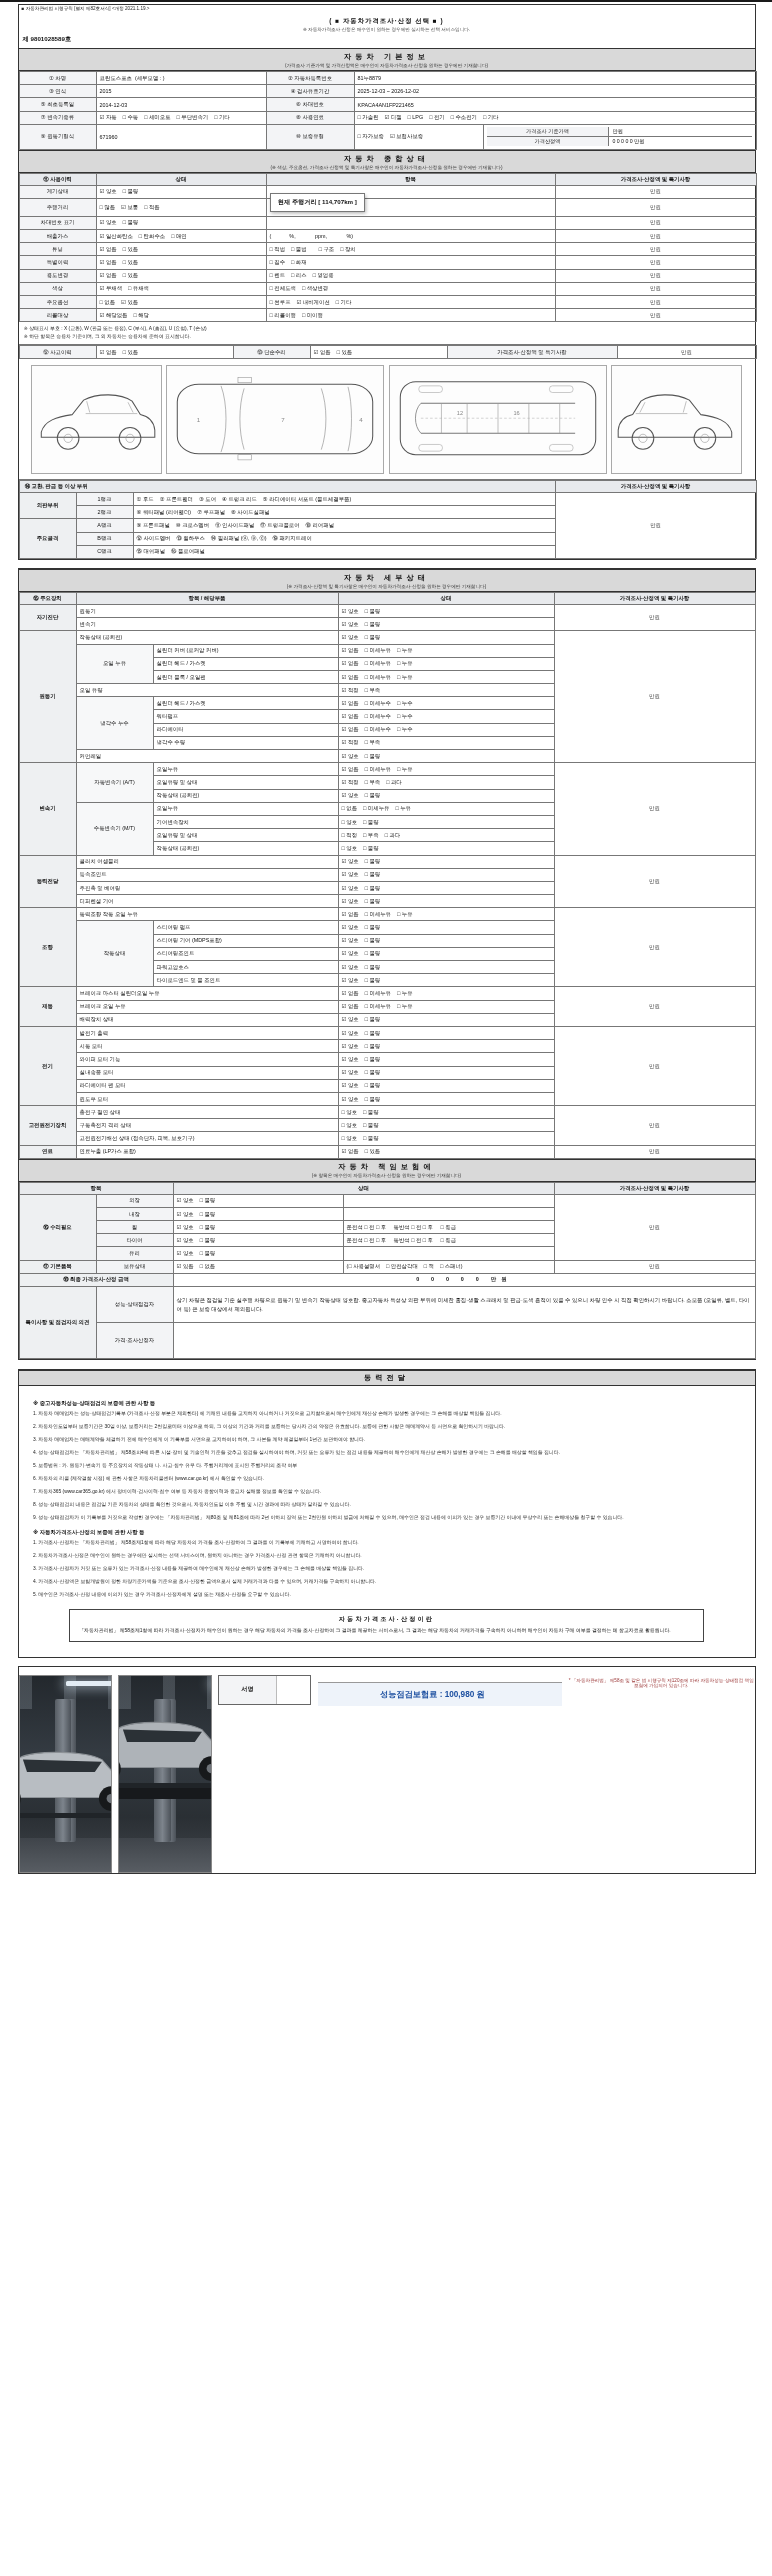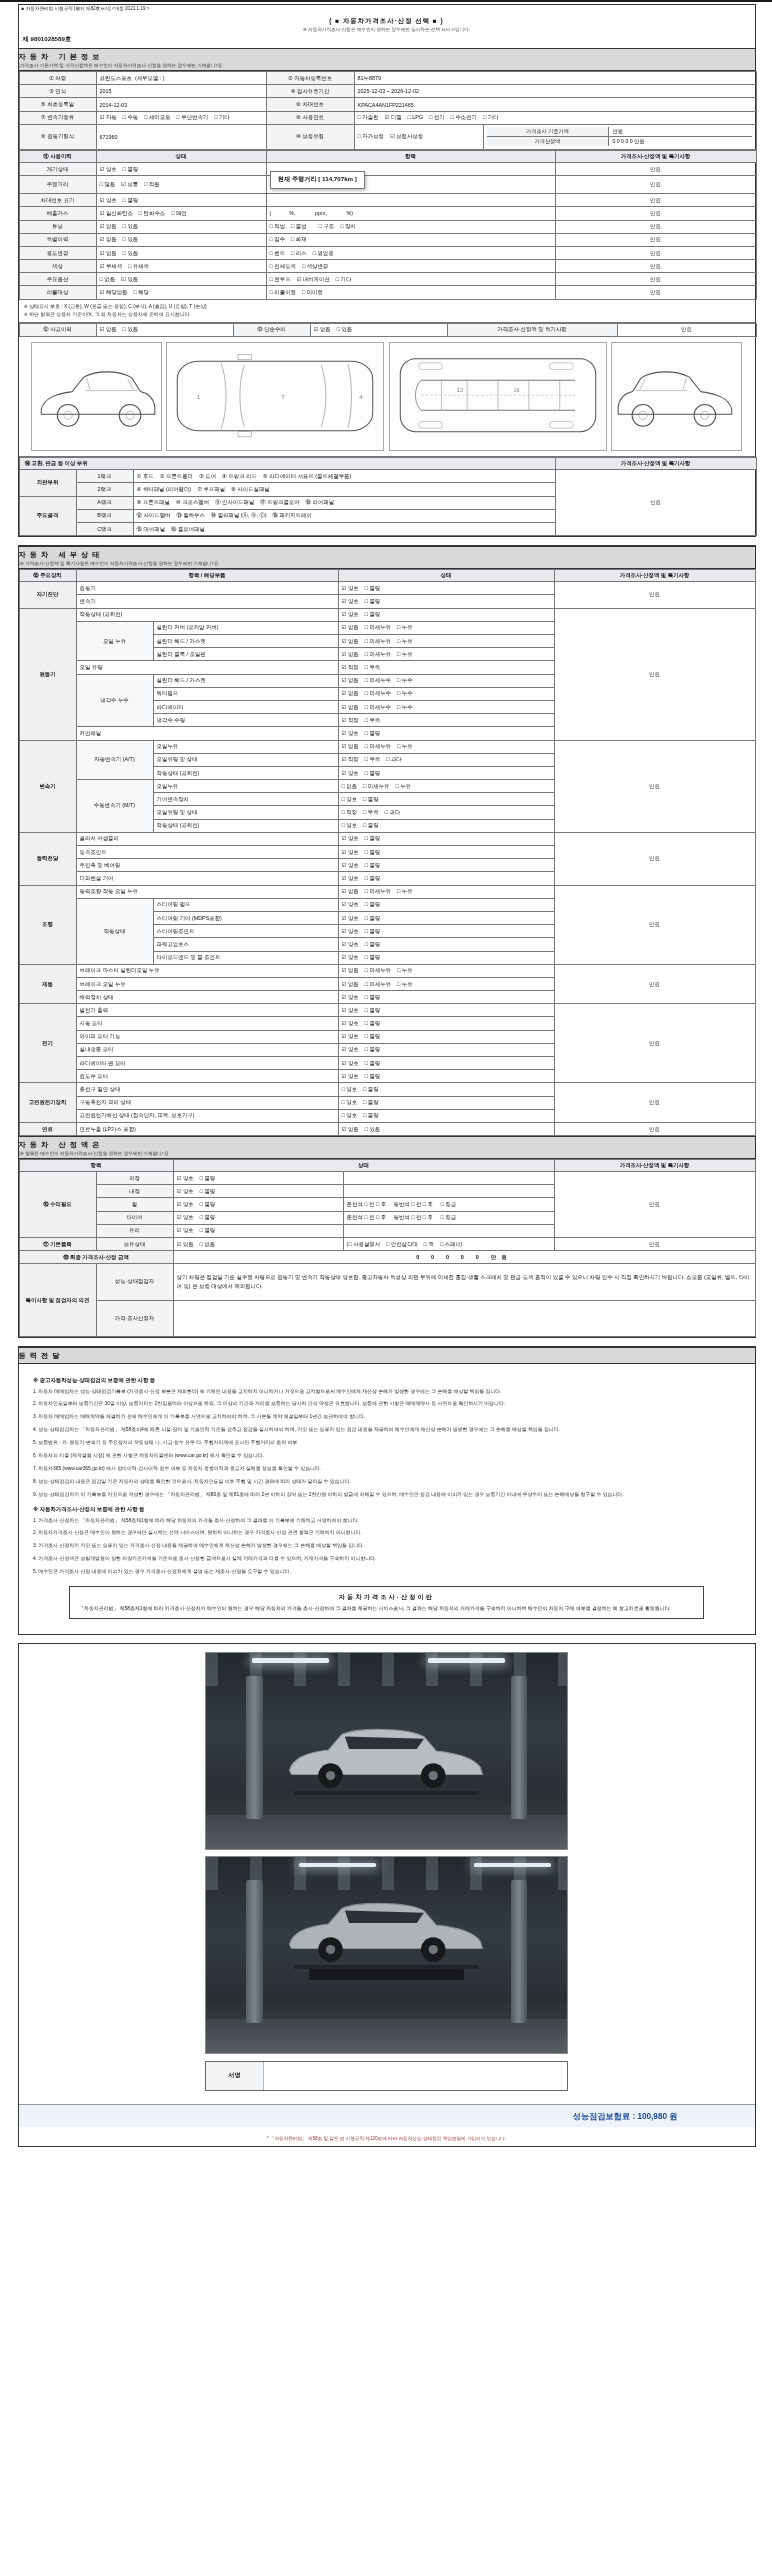--- a/index.html
+++ b/index.html
@@ -7,21 +7,21 @@
   body{width:773px;min-height:2576px;font-family:"Liberation Sans","DejaVu Sans",sans-serif;color:#111;font-size:5.7px;}
   .topline{height:1.5px;background:#1a1a1a;}
   .page{width:738px;margin:0 auto;padding:2.1px 0 15.5px;}
   .block{border:0.5px solid #333;background:#fff;margin-bottom:8.2px;}
   .reg{font-size:4.6px;color:#222;padding:1.5px 3.1px 0;}
   .title-wrap{text-align:center;padding:4.1px 0 1px;}
   .title{font-size:12px;font-weight:bold;letter-spacing:5.2px;}
   .title-sub{font-size:6.4px;font-weight:bold;margin-top:1.5px;letter-spacing:1px;}
   .title-note{font-size:4.6px;color:#444;margin-top:1.5px;}
   .docno{font-size:6.2px;font-weight:bold;padding:2.1px 4.1px 4.1px;}
-  .band{background:#d9d9d9;border-top:0.5px solid #333;border-bottom:0.5px solid #333;text-align:left;padding:2.6px 0 2.1px;}
+  .band{background:#d9d9d9;border-top:0.5px solid #333;border-bottom:0.5px solid #333;text-align:center;padding:2.6px 0 2.1px;}
   .band-title{display:block;font-weight:bold;font-size:7.2px;letter-spacing:4.1px;}
   .band-note{display:block;font-size:4.6px;color:#333;margin-top:1px;}
   table.t{width:100%;border-collapse:collapse;table-layout:fixed;}
   table.t td,table.t th{border:0.5px solid #777;font-size:5.4px;padding:2.6px 3.1px;vertical-align:middle;word-break:break-all;}
   table.t th{background:#e8eaed;font-weight:bold;text-align:center;padding:2.1px 1px;}
   td.label-cell{background:#f3f4f6;text-align:center;}
   td.group-cell{background:#eef0f2;text-align:center;font-weight:bold;}
   td.sub-cell{background:#f7f8f9;text-align:center;}
   td.value-cell,td.state-cell,td.item-cell{white-space:pre-wrap;}
   td.price-cell{text-align:center;color:#444;font-size:5.2px;}
@@ -39,21 +39,21 @@
   .dia{border:0.5px solid #aaa;background:#fdfdfd;}
   .flip{transform:scaleX(-1);}
   .final-cell{text-align:center;font-weight:bold;letter-spacing:5.2px;font-size:6.7px;}
   td.opinion-cell{font-size:5.2px;line-height:1.6;vertical-align:top;padding:4.1px;height:30px;white-space:pre-wrap;}
   .notes-body{padding:7.2px 14.4px 9.3px;}
   .nsub{font-weight:bold;font-size:5.4px;margin:6.2px 0 3.6px;}
   .ni{font-size:4.9px;line-height:1.8;margin:0 0 4.1px;text-align:justify;color:#222;}
   .law-box{border:0.8px solid #444;margin:9.3px 36px 5.2px;padding:5.2px 9.3px;}
   .law-title{text-align:center;font-weight:bold;font-size:6.2px;margin-bottom:3.1px;letter-spacing:2.1px;}
   .law-text{font-size:4.9px;line-height:1.75;text-align:justify;}
-  .photo-area{padding:8.2px 0 0;display:flex;flex-direction:column;align-items:center;gap:6.2px;}
+  .photo-area{padding:8.2px 0 0;display:flex;flex-direction:row;align-items:flex-start;gap:6.2px;}
   .photo{position:relative;width:361px;height:196px;border:0.5px solid #888;background:linear-gradient(180deg,#23282d 0%,#343b42 40%,#2a2f34 72%,#41464b 100%);overflow:hidden;}
   .ceil{position:absolute;top:0;left:0;right:0;height:33px;background:repeating-linear-gradient(90deg,rgba(215,228,240,.18) 0 12.4px,rgba(20,24,28,0) 12.4px 44px);}
   .lamp{position:absolute;top:5.2px;width:77px;height:4.6px;background:#e3ecf4;box-shadow:0 0 10.3px 3.6px rgba(220,235,250,.45);border-radius:1.5px;}
   .post{position:absolute;top:23px;bottom:30px;width:16.5px;background:linear-gradient(90deg,#565c63,#7d848c,#4b5158);border-radius:2.1px;}
   .floor{position:absolute;bottom:0;height:34px;left:0;right:0;background:linear-gradient(180deg,#3f444a,#585d63);}
   .carwrap{position:absolute;left:50%;transform:translateX(-50%);bottom:54px;text-align:center;}
   .photo2 .carwrap{bottom:73px;}
   .liftbar{width:185px;height:4.6px;background:#202428;margin:-1.5px auto 0;border-radius:1.5px;}
   .under{width:155px;height:11.3px;background:#17191c;margin:0 auto;border-radius:2.1px;}
   .signrow{width:361px;height:28px;border:0.5px solid #666;display:flex;align-items:center;background:#fff;}
@@ -130,20 +130,24 @@
                     <td class="label-cell">가격산정액</td>
                     <td>0 0 0 0 0  만원</td>
                   </tr>
           </tbody>
               </table>
         </td>
       </tr>
     </tbody>
       </table>
 
+    <div class="band">
+      <span class="band-title">자동차 종합상태</span>
+      <span class="band-note">(※ 색상, 주요옵션, 가격조사·산정액 및 특기사항은 매수인이 자동차가격조사·산정을 원하는 경우에만 기재합니다)</span>
+    </div>
     <table class="t">
       <colgroup>
           <col style="width:77px">
           <col style="width:170px">
           <col style="width:289px">
           <col style="width:201px">
         </colgroup>
       <tbody>
           <tr>
             <th>⑪ 사용이력</th>
@@ -533,21 +537,21 @@
       <tr>
             <td class="group-cell">연료</td>
             <td class="item-cell" colspan="2">연료누출 (LP가스 포함)</td>
             <td class="state-cell">☑ 없음    □ 있음</td>
             <td class="price-cell">만원</td>
           </tr>
     </tbody>
       </table>
 
     <div class="band">
-      <span class="band-title">자동차 산정액은</span>
+      <span class="band-title">자동차 책임보험에</span>
       <span class="band-note">(※ 항목은 매수인이 자동차가격조사·산정을 원하는 경우에만 기재합니다)</span>
     </div>
     <table class="t">
       <colgroup>
           <col style="width:77px">
           <col style="width:77px">
           <col style="width:170px">
           <col style="width:211px">
           <col style="width:201px">
         </colgroup>

